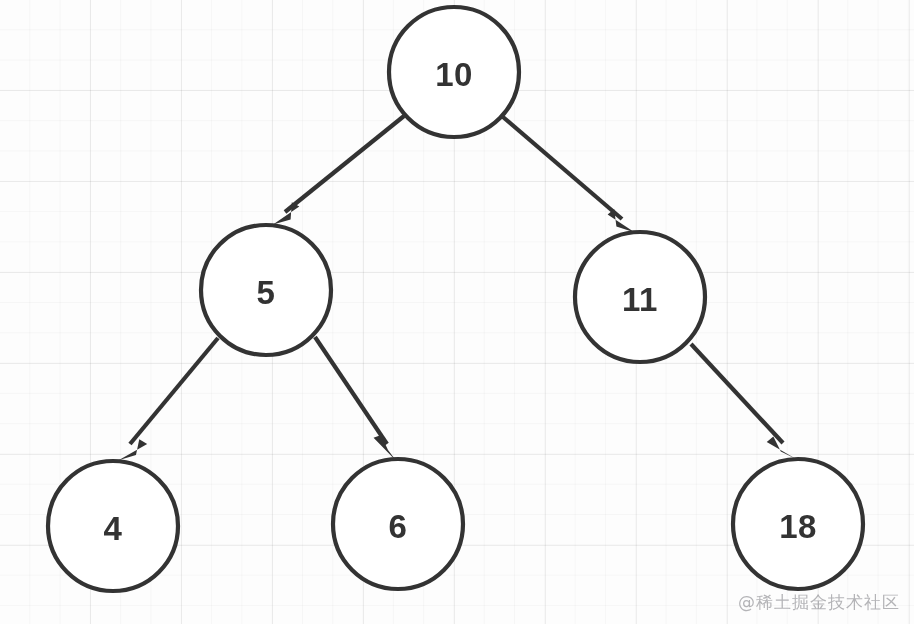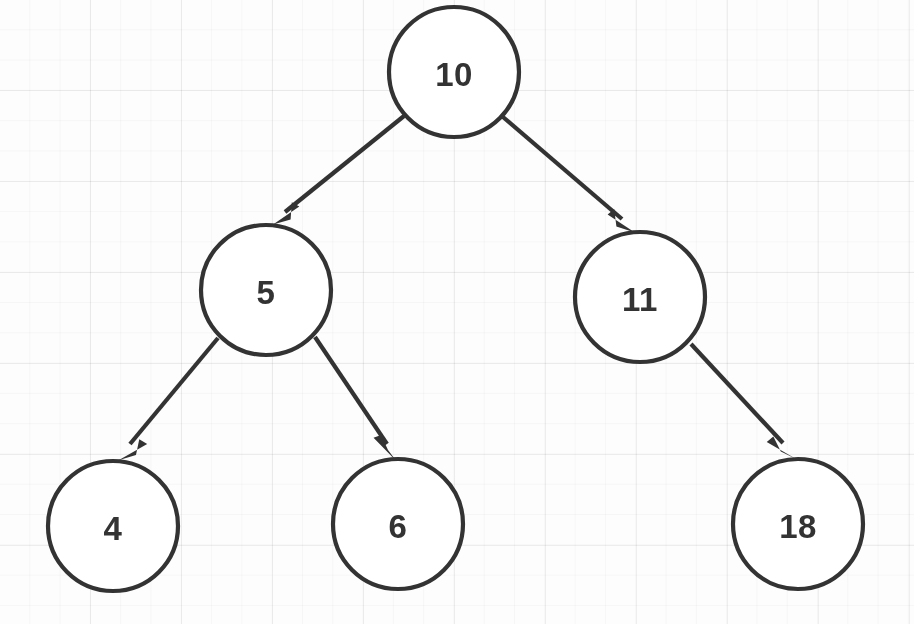--- a/index.html
+++ b/index.html
@@ -130,14 +130,15 @@
 
       <g>
         <circle class="node-circle" cx="798" cy="524" r="65"></circle>
         <text class="node-label" x="798" y="526">18</text>
       </g>
 
     </g>
 
   </svg>
 
+  <div class="watermark">@稀土掘金技术社区</div>
 
 </div>
 
 </body></html>

